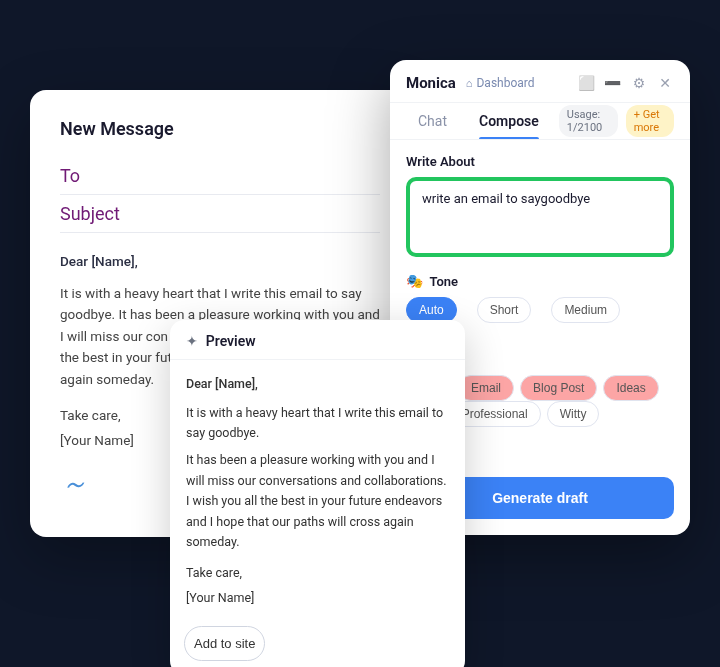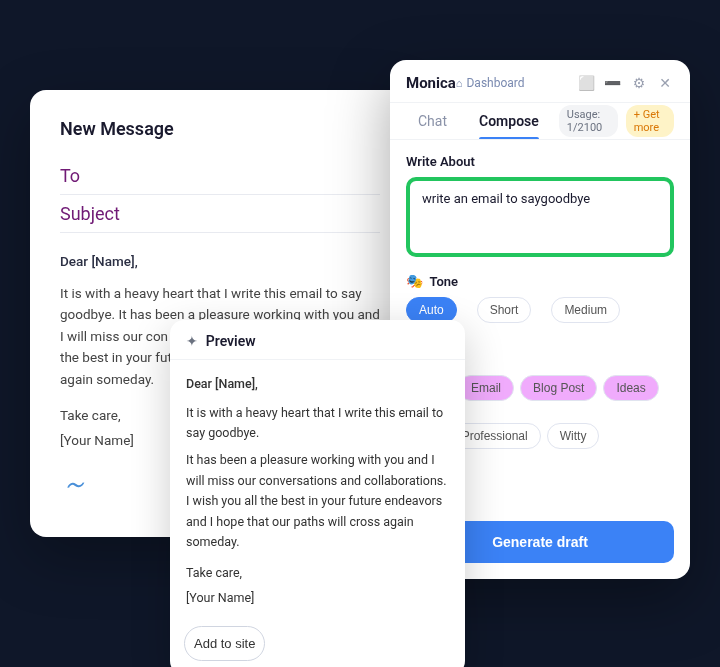--- a/index.html
+++ b/index.html
@@ -90,20 +90,21 @@
       background: #fff;
       border-radius: 16px;
       box-shadow: 0 20px 60px rgba(0,0,0,0.35);
       overflow: hidden;
     }
 
     .monica-header {
       display: flex;
       align-items: center;
       padding: 14px 16px 10px 16px;
+      gap: 10px;
       border-bottom: 1px solid #f0f2f5;
     }
 
     .monica-logo {
       font-size: 15px;
       font-weight: 700;
       color: #1a1a2e;
     }
 
     .dashboard-link {
@@ -262,29 +263,29 @@
       flex-wrap: wrap;
       margin-top: 6px;
     }
 
     .type-btn {
       padding: 5px 12px;
       border-radius: 20px;
       font-size: 12px;
       cursor: pointer;
       border: 1px solid #e0e4ef;
-      background: #f0abfc;
+      background: #fca5a5;
       color: #555;
     }
 
     .style-buttons {
       display: flex;
       gap: 6px;
       flex-wrap: wrap;
-      margin-top: 22px;
+      margin-top: 0;
     }
 
     .style-btn {
       padding: 5px 12px;
       border-radius: 20px;
       font-size: 12px;
       cursor: pointer;
       border: 1px solid #e0e4ef;
       background: #fff;
       color: #555;

